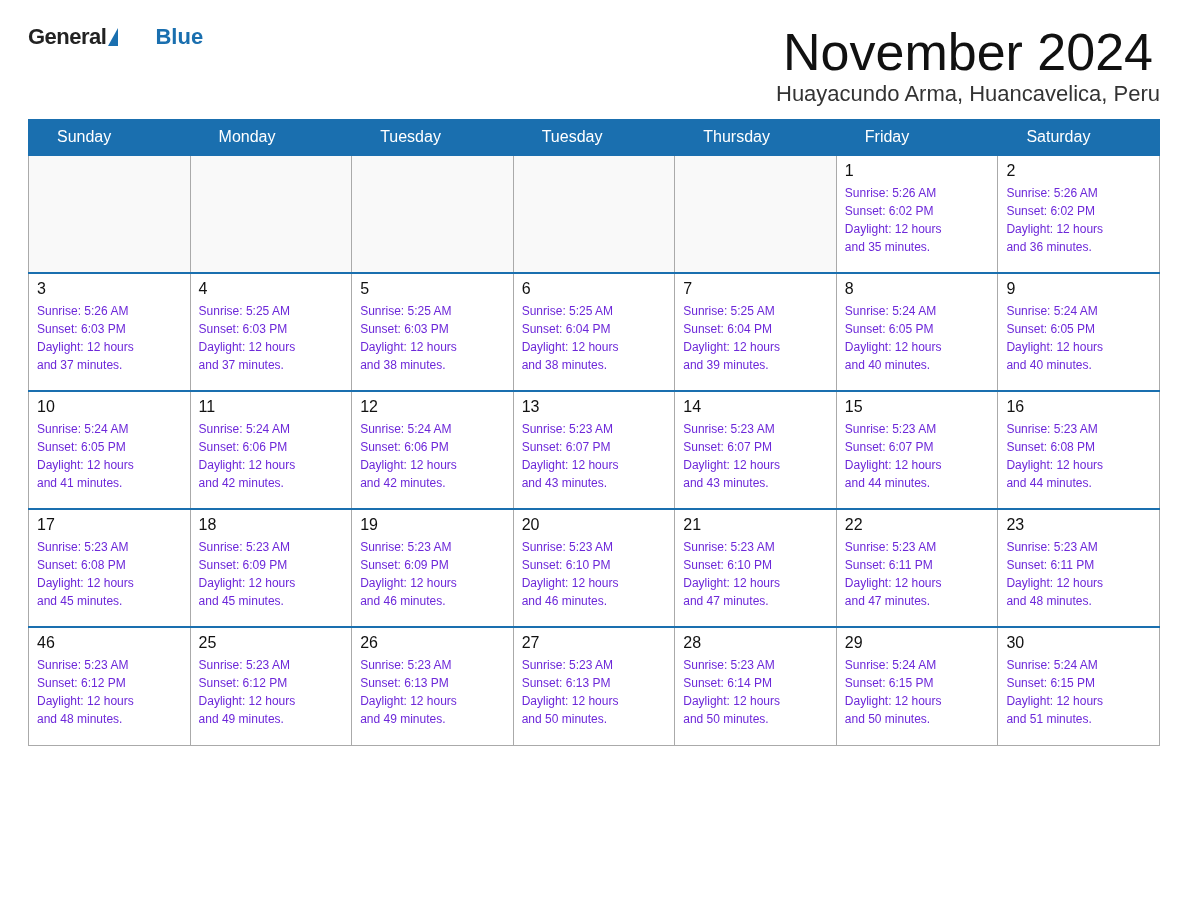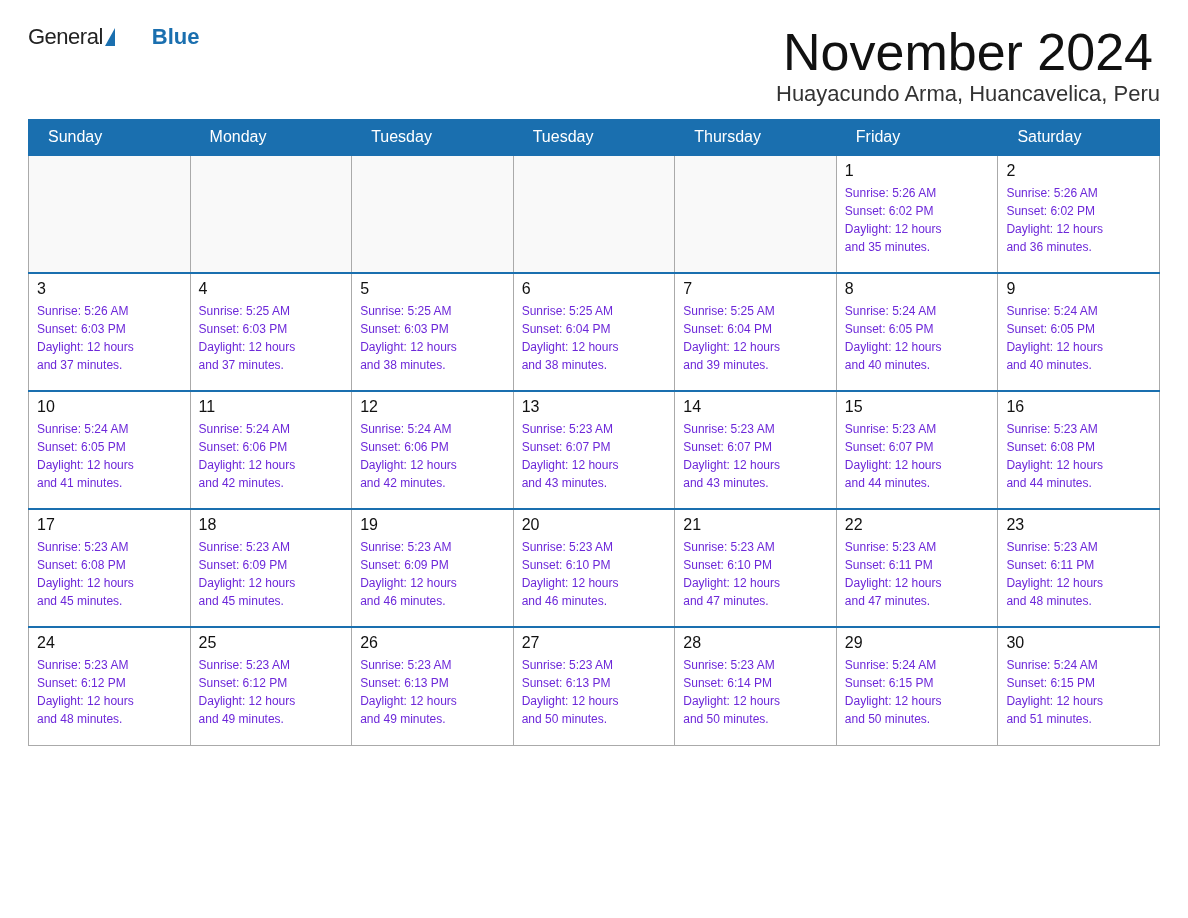--- a/index.html
+++ b/index.html
@@ -17,21 +17,21 @@
       justify-content: space-between;
       margin-bottom: 6px;
     }
     .logo {
       display: flex;
       align-items: center;
       gap: 0;
     }
     .logo-general {
       font-size: 22px;
-      font-weight: normal;
+      font-weight: bold;
       color: #222;
       letter-spacing: -0.5px;
     }
     .logo-blue {
       font-size: 22px;
       font-weight: bold;
       color: #1a6faf;
       margin-left: 37px;
     }
     .logo-triangle {
@@ -60,21 +60,21 @@
     .calendar {
       width: 100%;
       border-collapse: collapse;
       margin-top: 12px;
     }
     .calendar th {
       background-color: #1a6faf;
       color: #fff;
       font-size: 16px;
       font-weight: normal;
-      padding: 8px 19px;
+      padding: 8px 28px;
       text-align: left;
       border: 1px solid #1a6faf;
     }
     .calendar td {
       vertical-align: top;
       border: 1px solid #aaa;
       padding: 6px 8px;
       font-size: 12.5px;
       width: 14.28%;
       min-height: 100px;
@@ -229,21 +229,21 @@
           <span class="day-num">22</span>
           <div class="day-info">Sunrise: 5:23 AM<br>Sunset: 6:11 PM<br>Daylight: 12 hours<br>and 47 minutes.</div>
         </td>
         <td>
           <span class="day-num">23</span>
           <div class="day-info">Sunrise: 5:23 AM<br>Sunset: 6:11 PM<br>Daylight: 12 hours<br>and 48 minutes.</div>
         </td>
       </tr>
       <tr class="week-row">
         <td>
-          <span class="day-num">24</span>
+          <span class="day-num">46</span>
           <div class="day-info">Sunrise: 5:23 AM<br>Sunset: 6:12 PM<br>Daylight: 12 hours<br>and 48 minutes.</div>
         </td>
         <td>
           <span class="day-num">25</span>
           <div class="day-info">Sunrise: 5:23 AM<br>Sunset: 6:12 PM<br>Daylight: 12 hours<br>and 49 minutes.</div>
         </td>
         <td>
           <span class="day-num">26</span>
           <div class="day-info">Sunrise: 5:23 AM<br>Sunset: 6:13 PM<br>Daylight: 12 hours<br>and 49 minutes.</div>
         </td>

